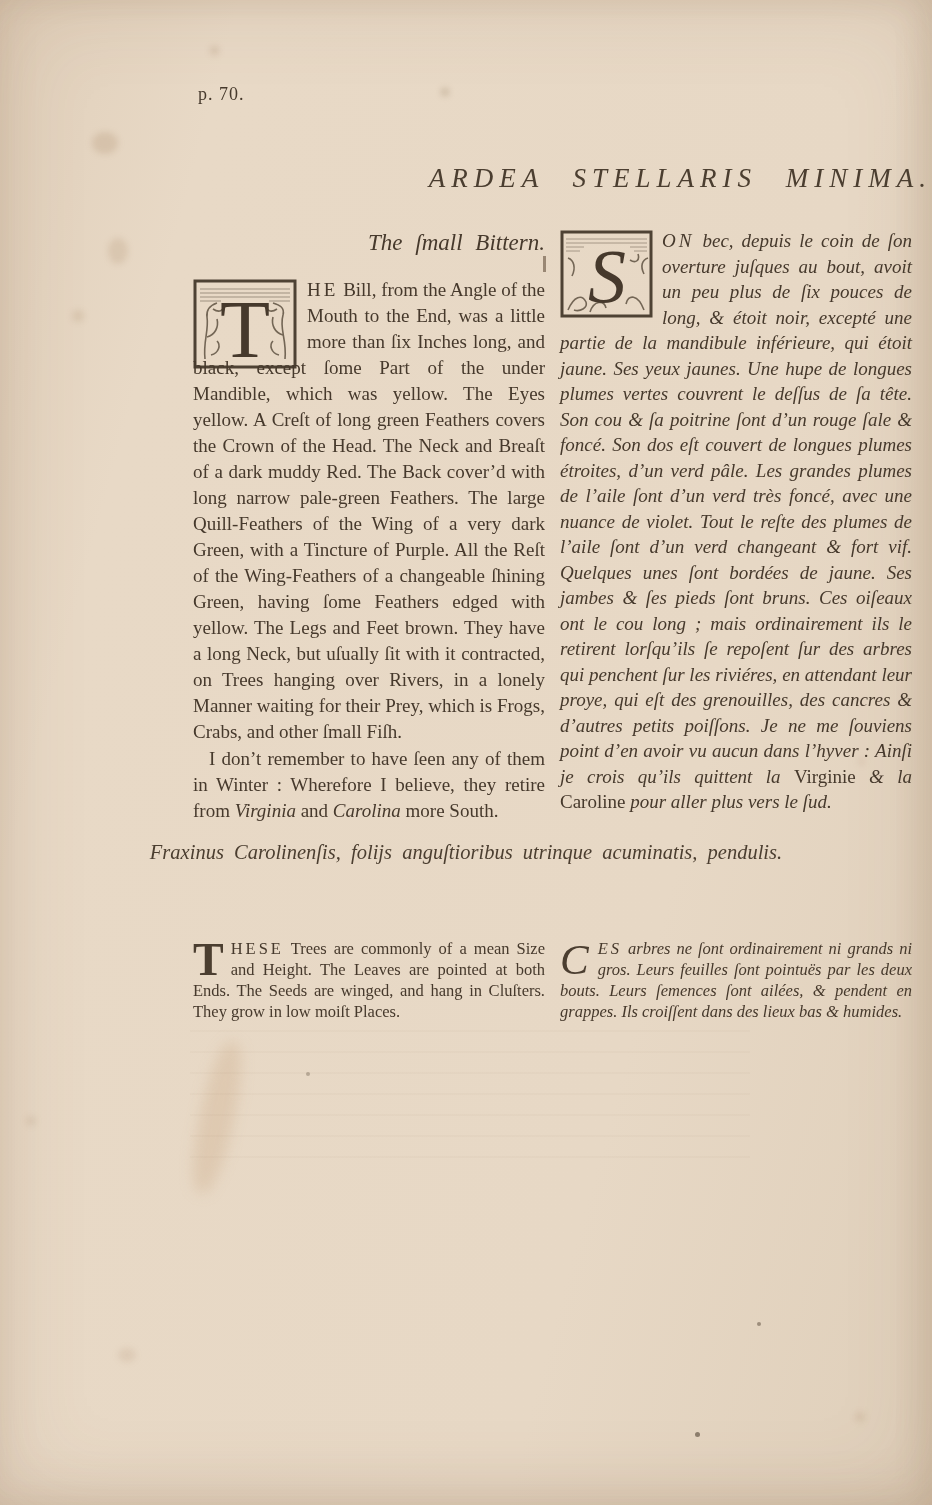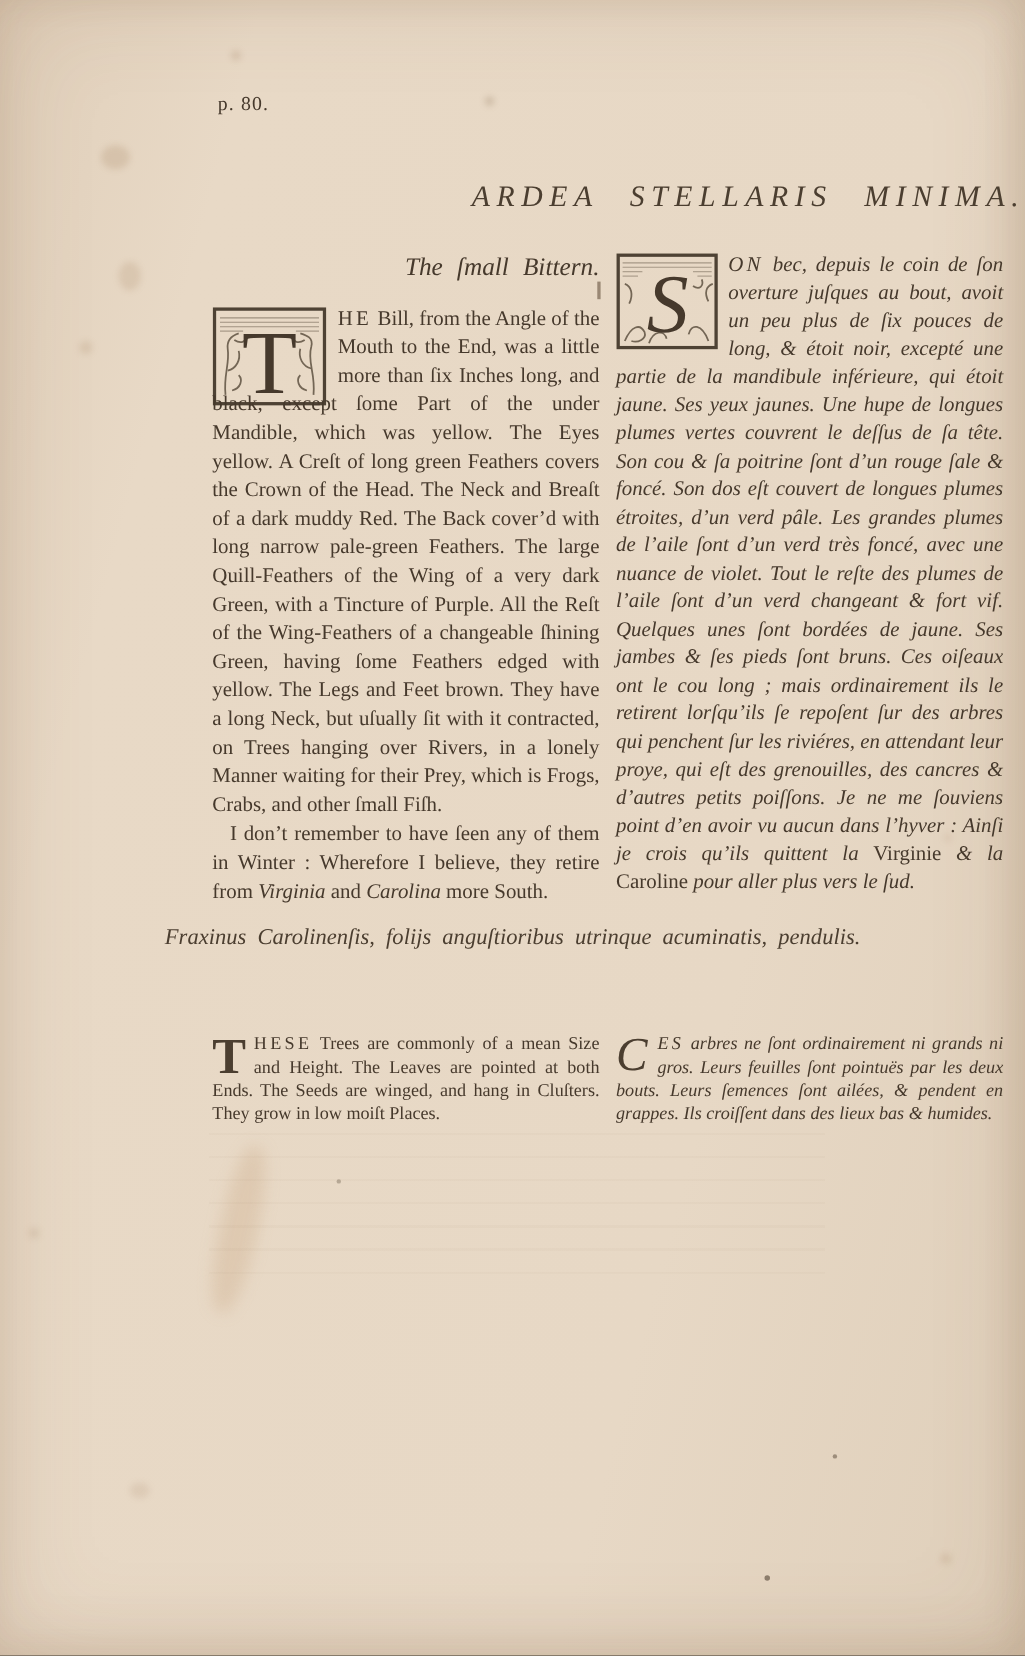--- a/index.html
+++ b/index.html
@@ -62,21 +62,21 @@
   <div class="spot" style="left:118px;top:1348px;width:18px;height:14px;background:rgba(150,110,70,.12);"></div>
   <div class="spot" style="left:855px;top:1412px;width:10px;height:10px;background:rgba(150,110,70,.15);"></div>
   <div class="spot" style="left:858px;top:758px;width:7px;height:7px;background:rgba(150,110,70,.12);"></div>
   <div class="inkdot" style="left:695px;top:1432px;width:5px;height:5px;background:rgba(70,55,40,.55);"></div>
   <div class="inkdot" style="left:757px;top:1322px;width:4px;height:4px;background:rgba(70,55,40,.45);"></div>
   <div class="inkdot" style="left:306px;top:1072px;width:4px;height:4px;background:rgba(70,55,40,.3);"></div>
   <div class="tickmark" style="left:543px;top:256px;width:3px;height:16px;"></div>
   <div class="streak"></div>
   <div class="ghost-lines"></div>
 
-  <div class="page-number">p. 80.</div>
+  <div class="page-number">p. 70.</div>
   <div class="main-title">ARDEA STELLARIS MINIMA.</div>
 
   <div class="bird-cols">
 
     <div class="col col-en">
       <div class="col-heading en">The ſmall Bittern.</div>
       <p class="body-text">
         <svg class="woodcut" width="104" height="90" viewBox="0 0 104 90">
           <rect x="2" y="2" width="100" height="86" fill="none" stroke="#4e4234" stroke-width="3"></rect>
           <g stroke="#574a3a" stroke-width="1" opacity="0.5">

